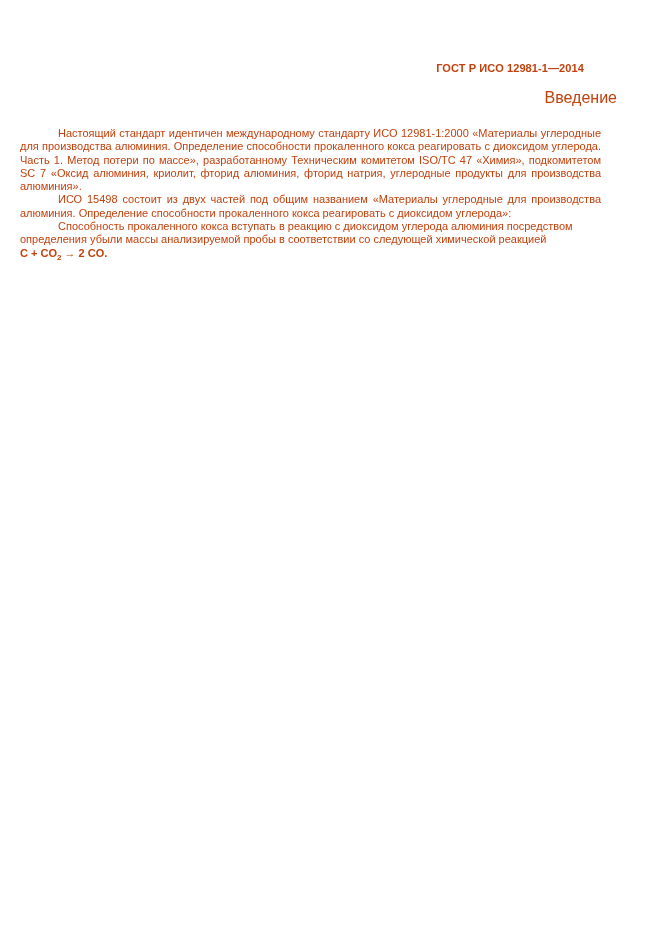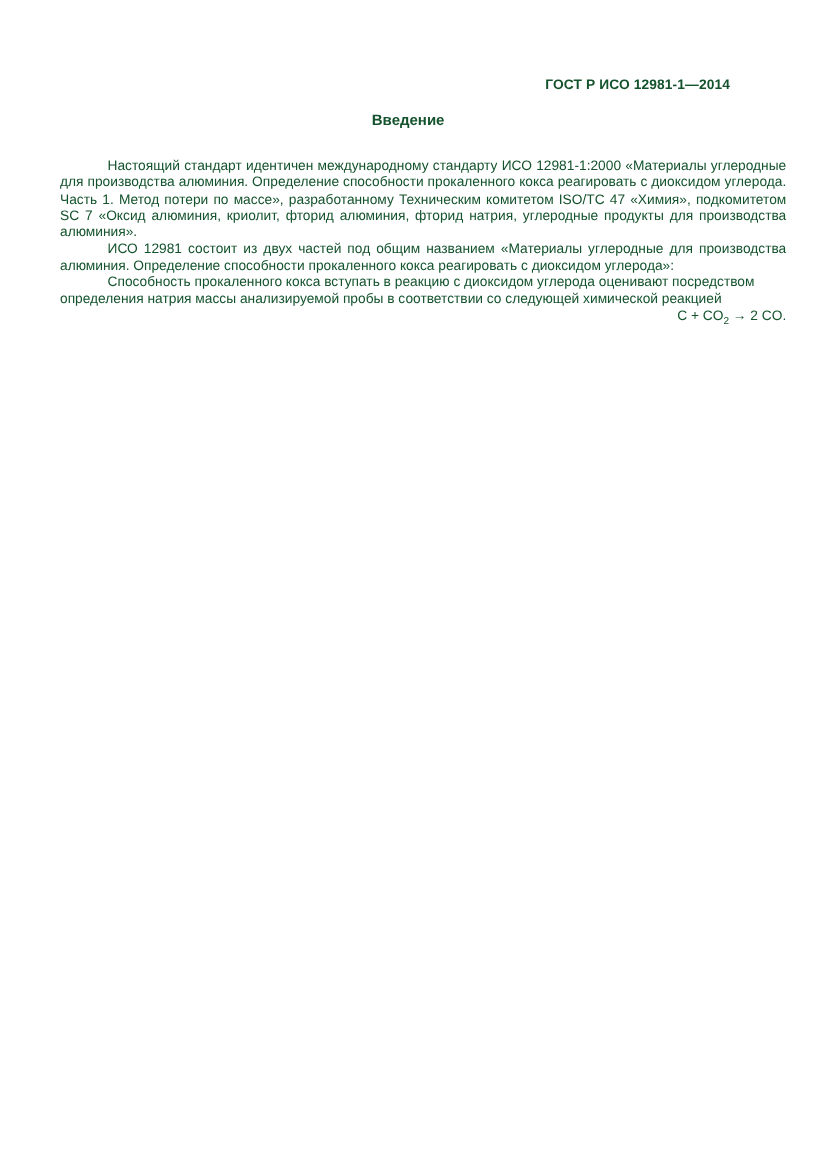--- a/index.html
+++ b/index.html
@@ -6,62 +6,63 @@
     margin: 0;
     padding: 0;
     background: #ffffff;
   }
   .page {
     position: relative;
     width: 661px;
     height: 936px;
     background: #ffffff;
     font-family: "Liberation Sans", sans-serif;
-    color: #14532d;
+    color: #c2410c;
     overflow: hidden;
   }
   .doc-header {
     position: absolute;
     top: 62px;
     left: 36px;
     width: 548px;
     text-align: right;
     font-size: 11px;
     font-weight: bold;
     letter-spacing: 0.1px;
   }
   .doc-title {
     position: absolute;
     top: 89px;
     left: 36px;
     width: 581px;
-    text-align: center;
-    font-size: 12px;
-    font-weight: bold;
+    text-align: right;
+    font-size: 16px;
+    font-weight: normal;
   }
   .body-text {
     position: absolute;
     top: 127px;
-    left: 48px;
+    left: 20px;
     width: 581px;
     font-size: 11px;
     line-height: 13.3px;
   }
   .body-text p {
     margin: 0;
     text-indent: 38px;
   }
   .justified { text-align: justify; }
   .ragged { text-align: left; }
   .list-line {
     text-indent: 38px;
   }
   .formula-line {
-    text-align: right;
+    text-align: left;
     text-indent: 0;
+    font-weight: bold;
   }
   .formula-line sub {
     font-size: 8px;
     line-height: 0;
   }
   .page-number {
     position: absolute;
     top: 855px;
     left: 36px;
     width: 549px;
@@ -75,25 +76,25 @@
 <div class="page">
 
   <div class="doc-header">ГОСТ Р ИСО 12981-1—2014</div>
 
   <div class="doc-title">Введение</div>
 
   <div class="body-text">
 
     <p class="justified">Настоящий стандарт идентичен международному стандарту ИСО 12981-1:2000 «Материалы углеродные для производства алюминия. Определение способности прокаленного кокса реагировать с диоксидом углерода. Часть 1. Метод потери по массе», разработанному Техническим комитетом ISO/TC 47 «Химия», подкомитетом SC 7 «Оксид алюминия, криолит, фторид алюминия, фторид натрия, углеродные продукты для производства алюминия».</p>
 
-    <p class="justified">ИСО 12981 состоит из двух частей под общим названием «Материалы углеродные для производства алюминия. Определение способности прокаленного кокса реагировать с диоксидом углерода»:</p>
+    <p class="justified">ИСО 15498 состоит из двух частей под общим названием «Материалы углеродные для производства алюминия. Определение способности прокаленного кокса реагировать с диоксидом углерода»:</p>
 
 
 
-    <p class="ragged">Способность прокаленного кокса вступать в реакцию с диоксидом углерода оценивают посредством определения натрия массы анализируемой пробы в соответствии со следующей химической реакцией</p>
+    <p class="ragged">Способность прокаленного кокса вступать в реакцию с диоксидом углерода алюминия посредством определения убыли массы анализируемой пробы в соответствии со следующей химической реакцией</p>
 
     <div class="formula-line">
       <span>C + CO</span><sub>2</sub><span> → 2 CO.</span>
     </div>
 
 
   </div>
 
 
 </div>

